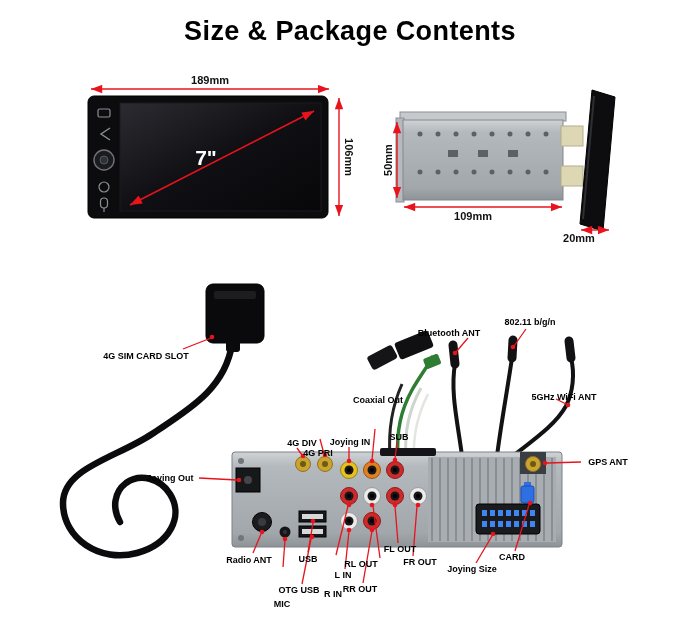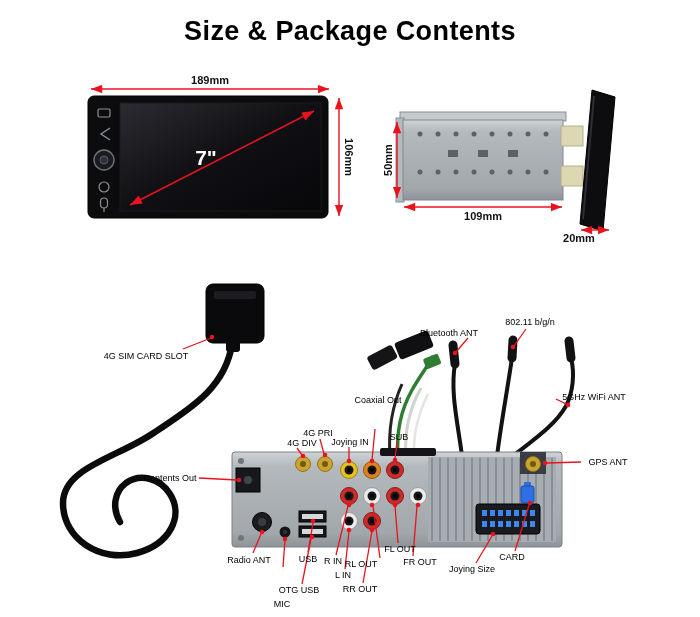--- a/index.html
+++ b/index.html
@@ -1,20 +1,20 @@
 <!DOCTYPE html>
 <html><head>
 <meta charset="utf-8">
 <style>
   *{margin:0;padding:0;box-sizing:border-box}
   html,body{width:700px;height:617px;background:#fff;font-family:"Liberation Sans",sans-serif;overflow:hidden}
   .stage{position:relative;width:700px;height:617px;background:#fff}
   svg.art{position:absolute;left:0;top:0;z-index:1}
   .title{position:absolute;top:16px;left:0;width:100%;text-align:center;font-size:27px;font-weight:bold;color:#000;letter-spacing:.4px;z-index:3}
-  .lbl{position:absolute;transform:translate(-50%,-50%);font-size:9px;font-weight:normal;color:#000;white-space:nowrap;z-index:3;line-height:1}
+  .lbl{position:absolute;transform:translate(-50%,-50%);font-size:9px;font-weight:bold;color:#000;white-space:nowrap;z-index:3;line-height:1}
   .dim{position:absolute;transform:translate(-50%,-50%);font-size:11px;font-weight:bold;color:#111;white-space:nowrap;z-index:3;line-height:1}
   .rot90{transform:translate(-50%,-50%) rotate(90deg)}
   .rotn90{transform:translate(-50%,-50%) rotate(-90deg)}
   .screen-size{position:absolute;transform:translate(-50%,-50%);color:#fff;font-size:21px;font-weight:bold;z-index:3}
 </style>
 </head>
 <body>
 
 <div class="stage">
 
@@ -314,39 +314,39 @@
         <circle cx="493" cy="534" r="2.3"></circle>
     </g>
   </svg>
 
   <div class="title">Size &amp; Package Contents</div>
 
   <div class="dim" style="left:210px;top:80px">189mm</div>
   <div class="dim rot90" style="left:348px;top:157px">106mm</div>
   <div class="screen-size" style="left:206px;top:158px">7"</div>
   <div class="dim rotn90" style="left:388px;top:160px">50mm</div>
-  <div class="dim" style="left:483px;top:216px">109mm</div>
+  <div class="dim" style="left:473px;top:216px">109mm</div>
   <div class="dim" style="left:579px;top:238px">20mm</div>
 
   <div class="lbl" style="left:146px;top:356px">4G SIM CARD SLOT</div>
-  <div class="lbl" style="left:170px;top:478px">Contents Out</div>
+  <div class="lbl" style="left:170px;top:478px">Joying Out</div>
   <div class="lbl" style="left:302px;top:443px">4G DIV</div>
-  <div class="lbl" style="left:318px;top:433px">4G PRI</div>
+  <div class="lbl" style="left:318px;top:453px">4G PRI</div>
   <div class="lbl" style="left:350px;top:442px">Joying IN</div>
   <div class="lbl" style="left:378px;top:400px">Coaxial Out</div>
   <div class="lbl" style="left:399px;top:437px">SUB</div>
   <div class="lbl" style="left:449px;top:333px">Bluetooth ANT</div>
   <div class="lbl" style="left:530px;top:322px">802.11 b/g/n</div>
-  <div class="lbl" style="left:594px;top:397px">5GHz WiFi ANT</div>
+  <div class="lbl" style="left:564px;top:397px">5GHz WiFi ANT</div>
   <div class="lbl" style="left:608px;top:462px">GPS ANT</div>
   <div class="lbl" style="left:249px;top:560px">Radio ANT</div>
   <div class="lbl" style="left:282px;top:604px">MIC</div>
   <div class="lbl" style="left:308px;top:559px">USB</div>
   <div class="lbl" style="left:299px;top:590px">OTG USB</div>
-  <div class="lbl" style="left:333px;top:561px">R IN</div>
+  <div class="lbl" style="left:333px;top:594px">R IN</div>
   <div class="lbl" style="left:343px;top:575px">L IN</div>
   <div class="lbl" style="left:360px;top:589px">RR OUT</div>
   <div class="lbl" style="left:361px;top:564px">RL OUT</div>
   <div class="lbl" style="left:400px;top:549px">FL OUT</div>
   <div class="lbl" style="left:420px;top:562px">FR OUT</div>
   <div class="lbl" style="left:512px;top:557px">CARD</div>
   <div class="lbl" style="left:472px;top:569px">Joying Size</div>
 
 </div>
 

